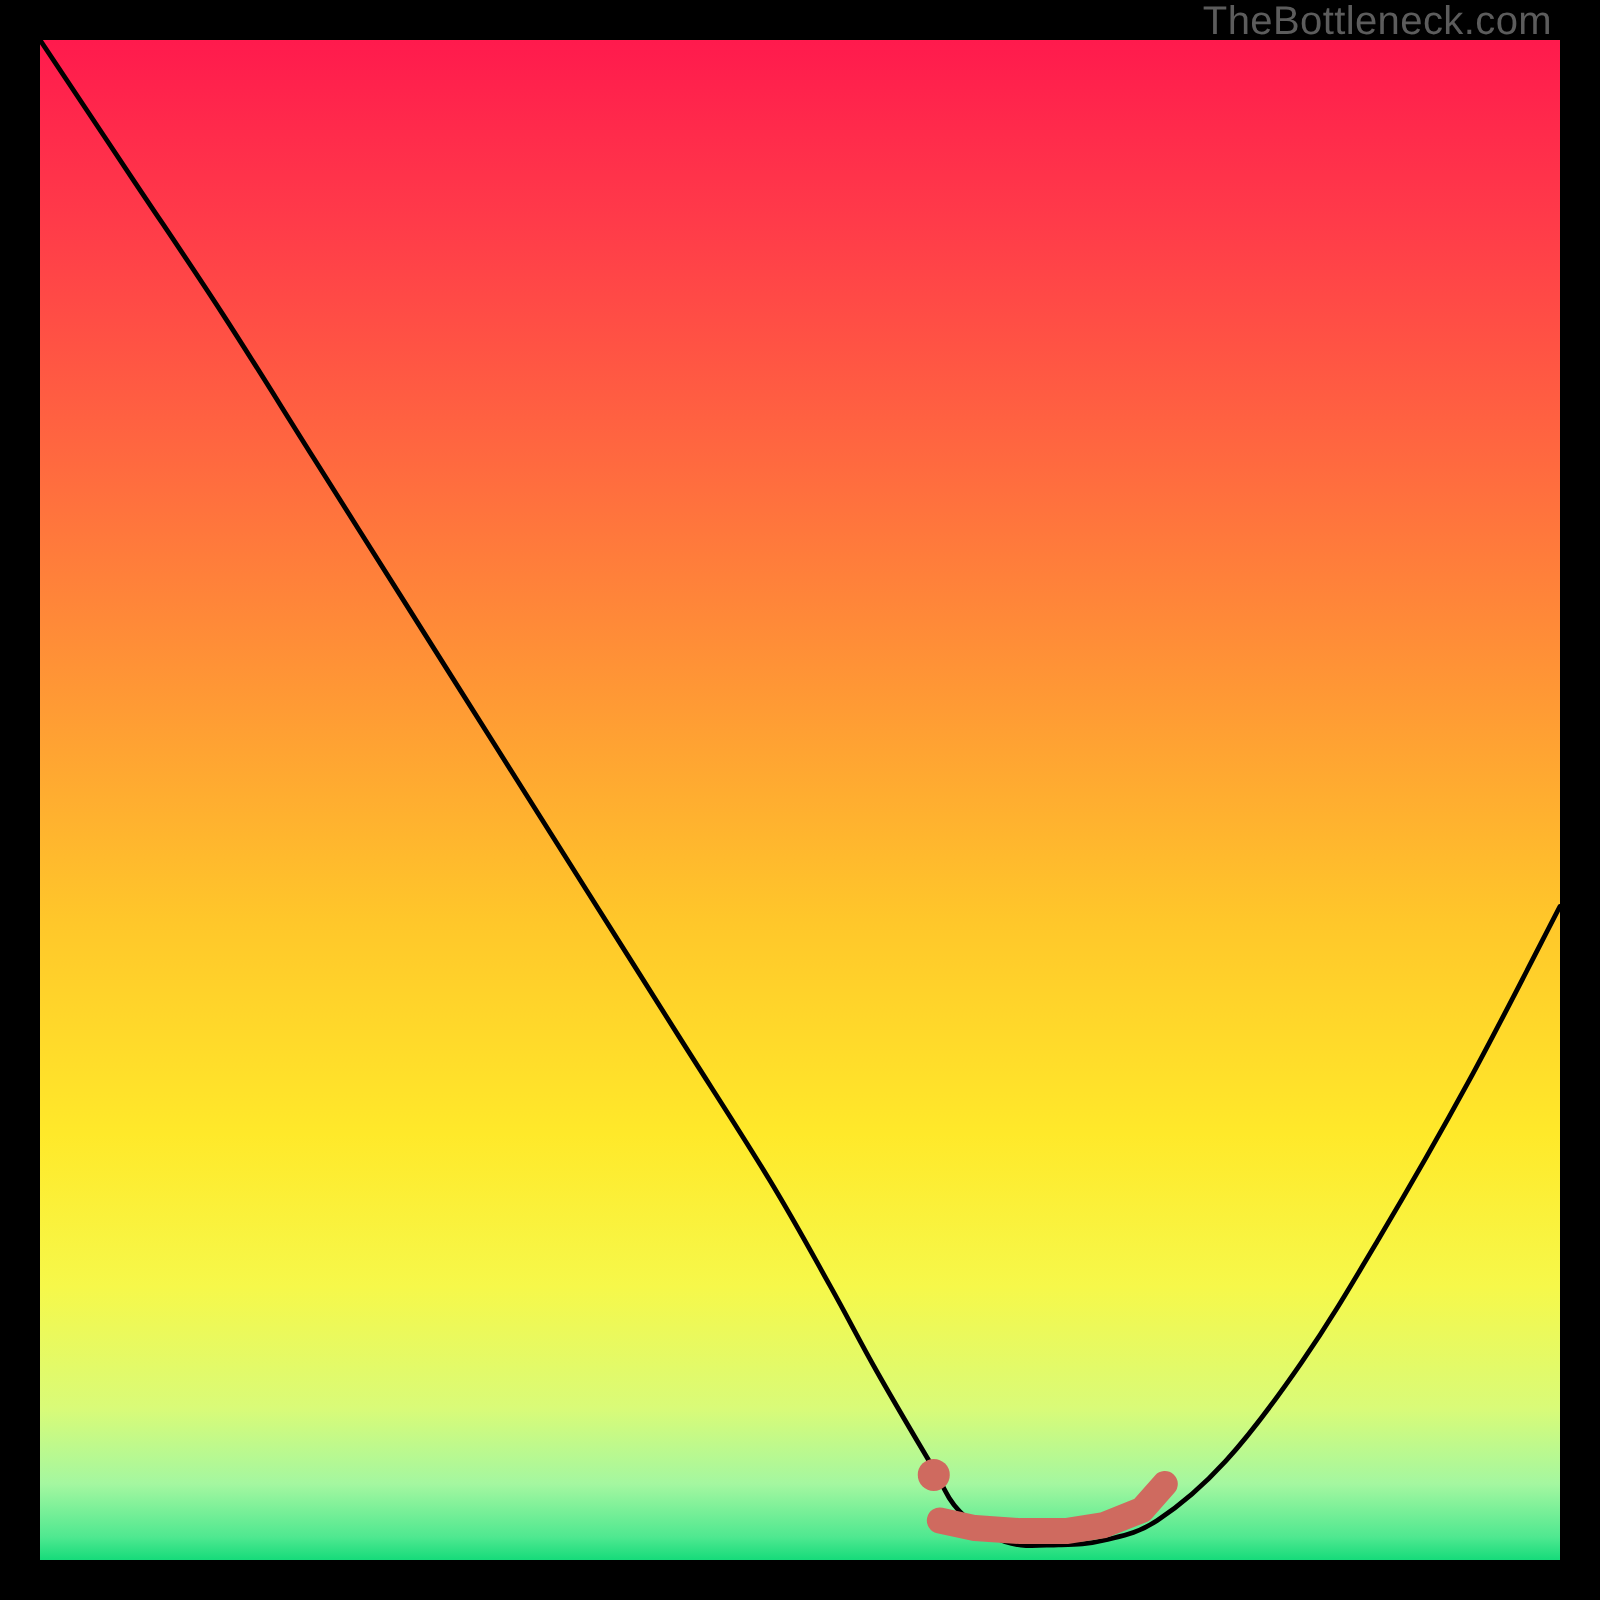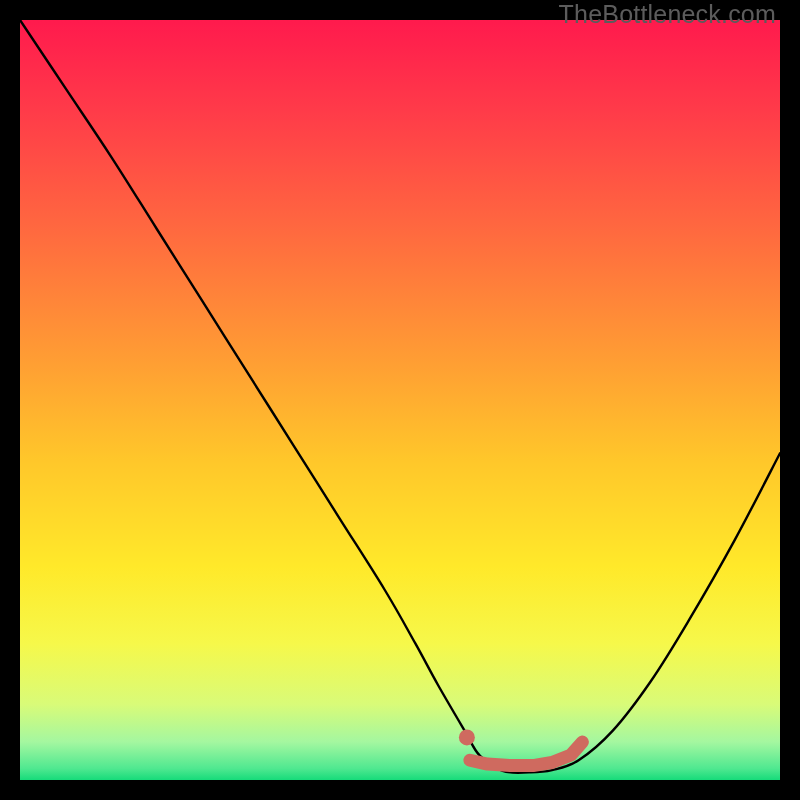--- a/index.html
+++ b/index.html
@@ -30,21 +30,21 @@
   }
   .svg-layer {
     position: absolute;
     inset: 0;
   }
   .watermark {
     position: absolute;
     top: 0;
     right: 24px;
     color: #5c5c5c;
-    font-size: 25px;
+    font-size: 20px;
     font-weight: 400;
     letter-spacing: 0.2px;
   }
 </style>
 </head>
 <body>
 
 <div class="stage">
 
   <div class="plot-area">

